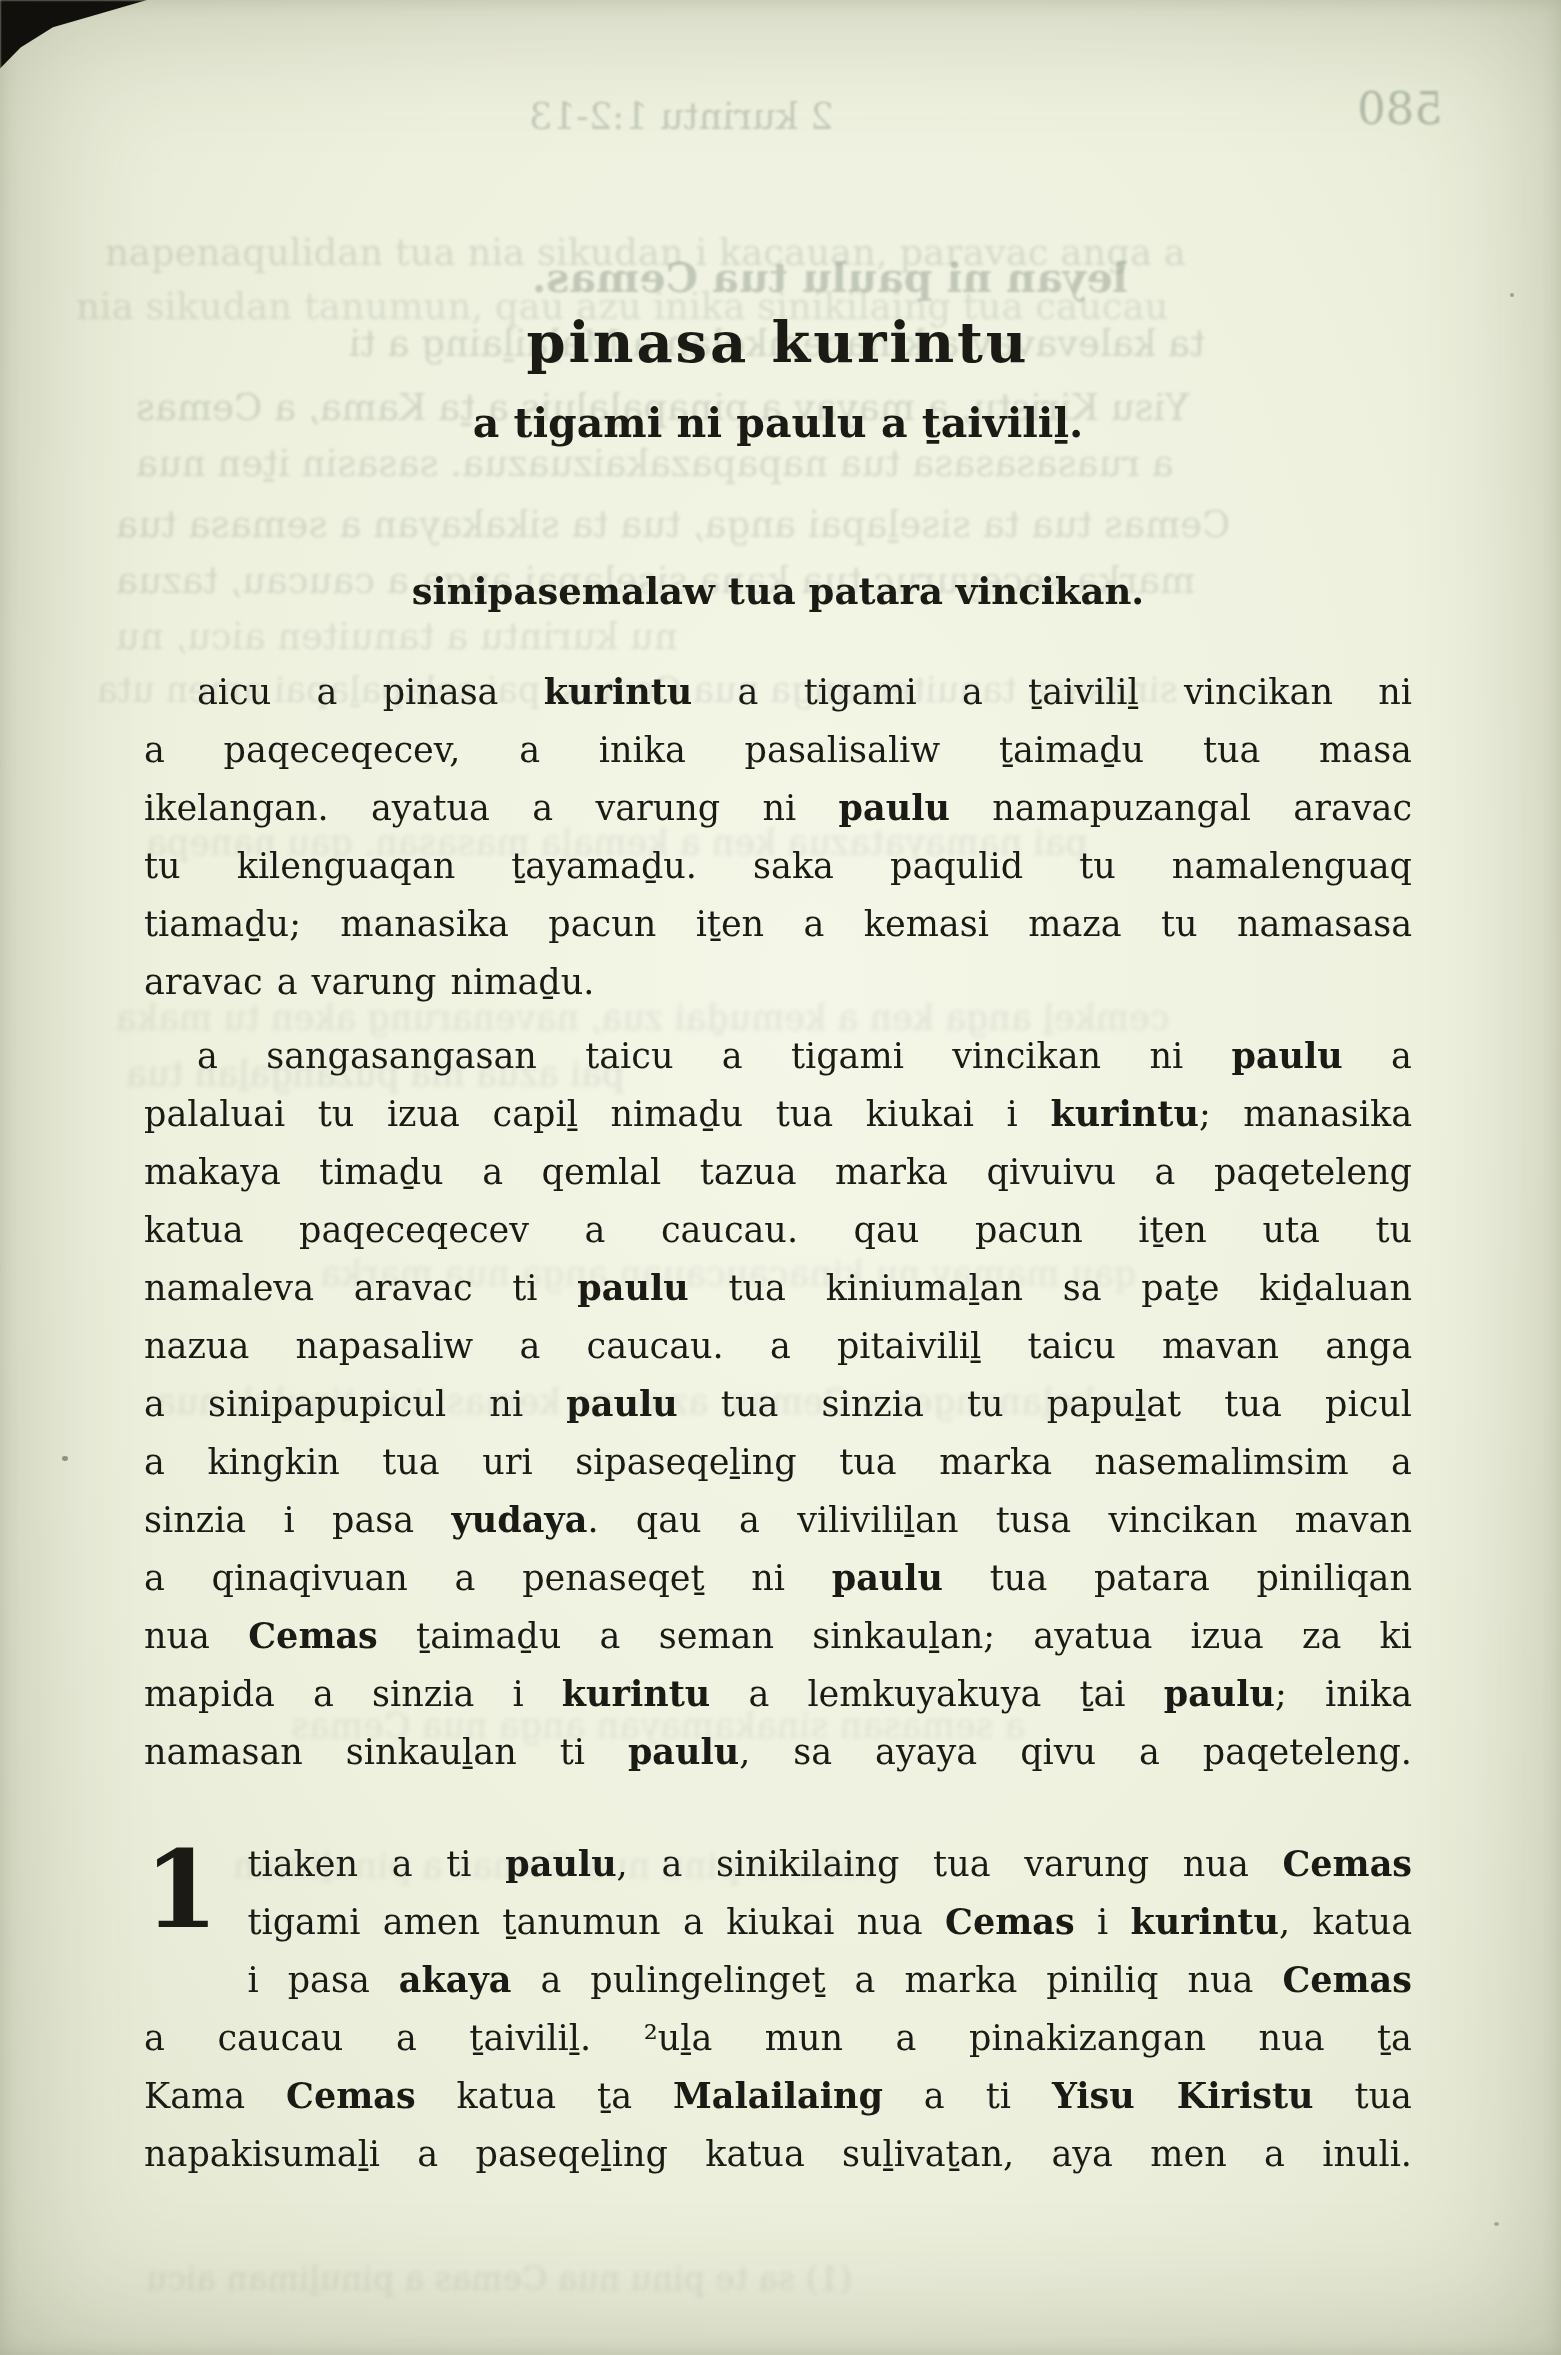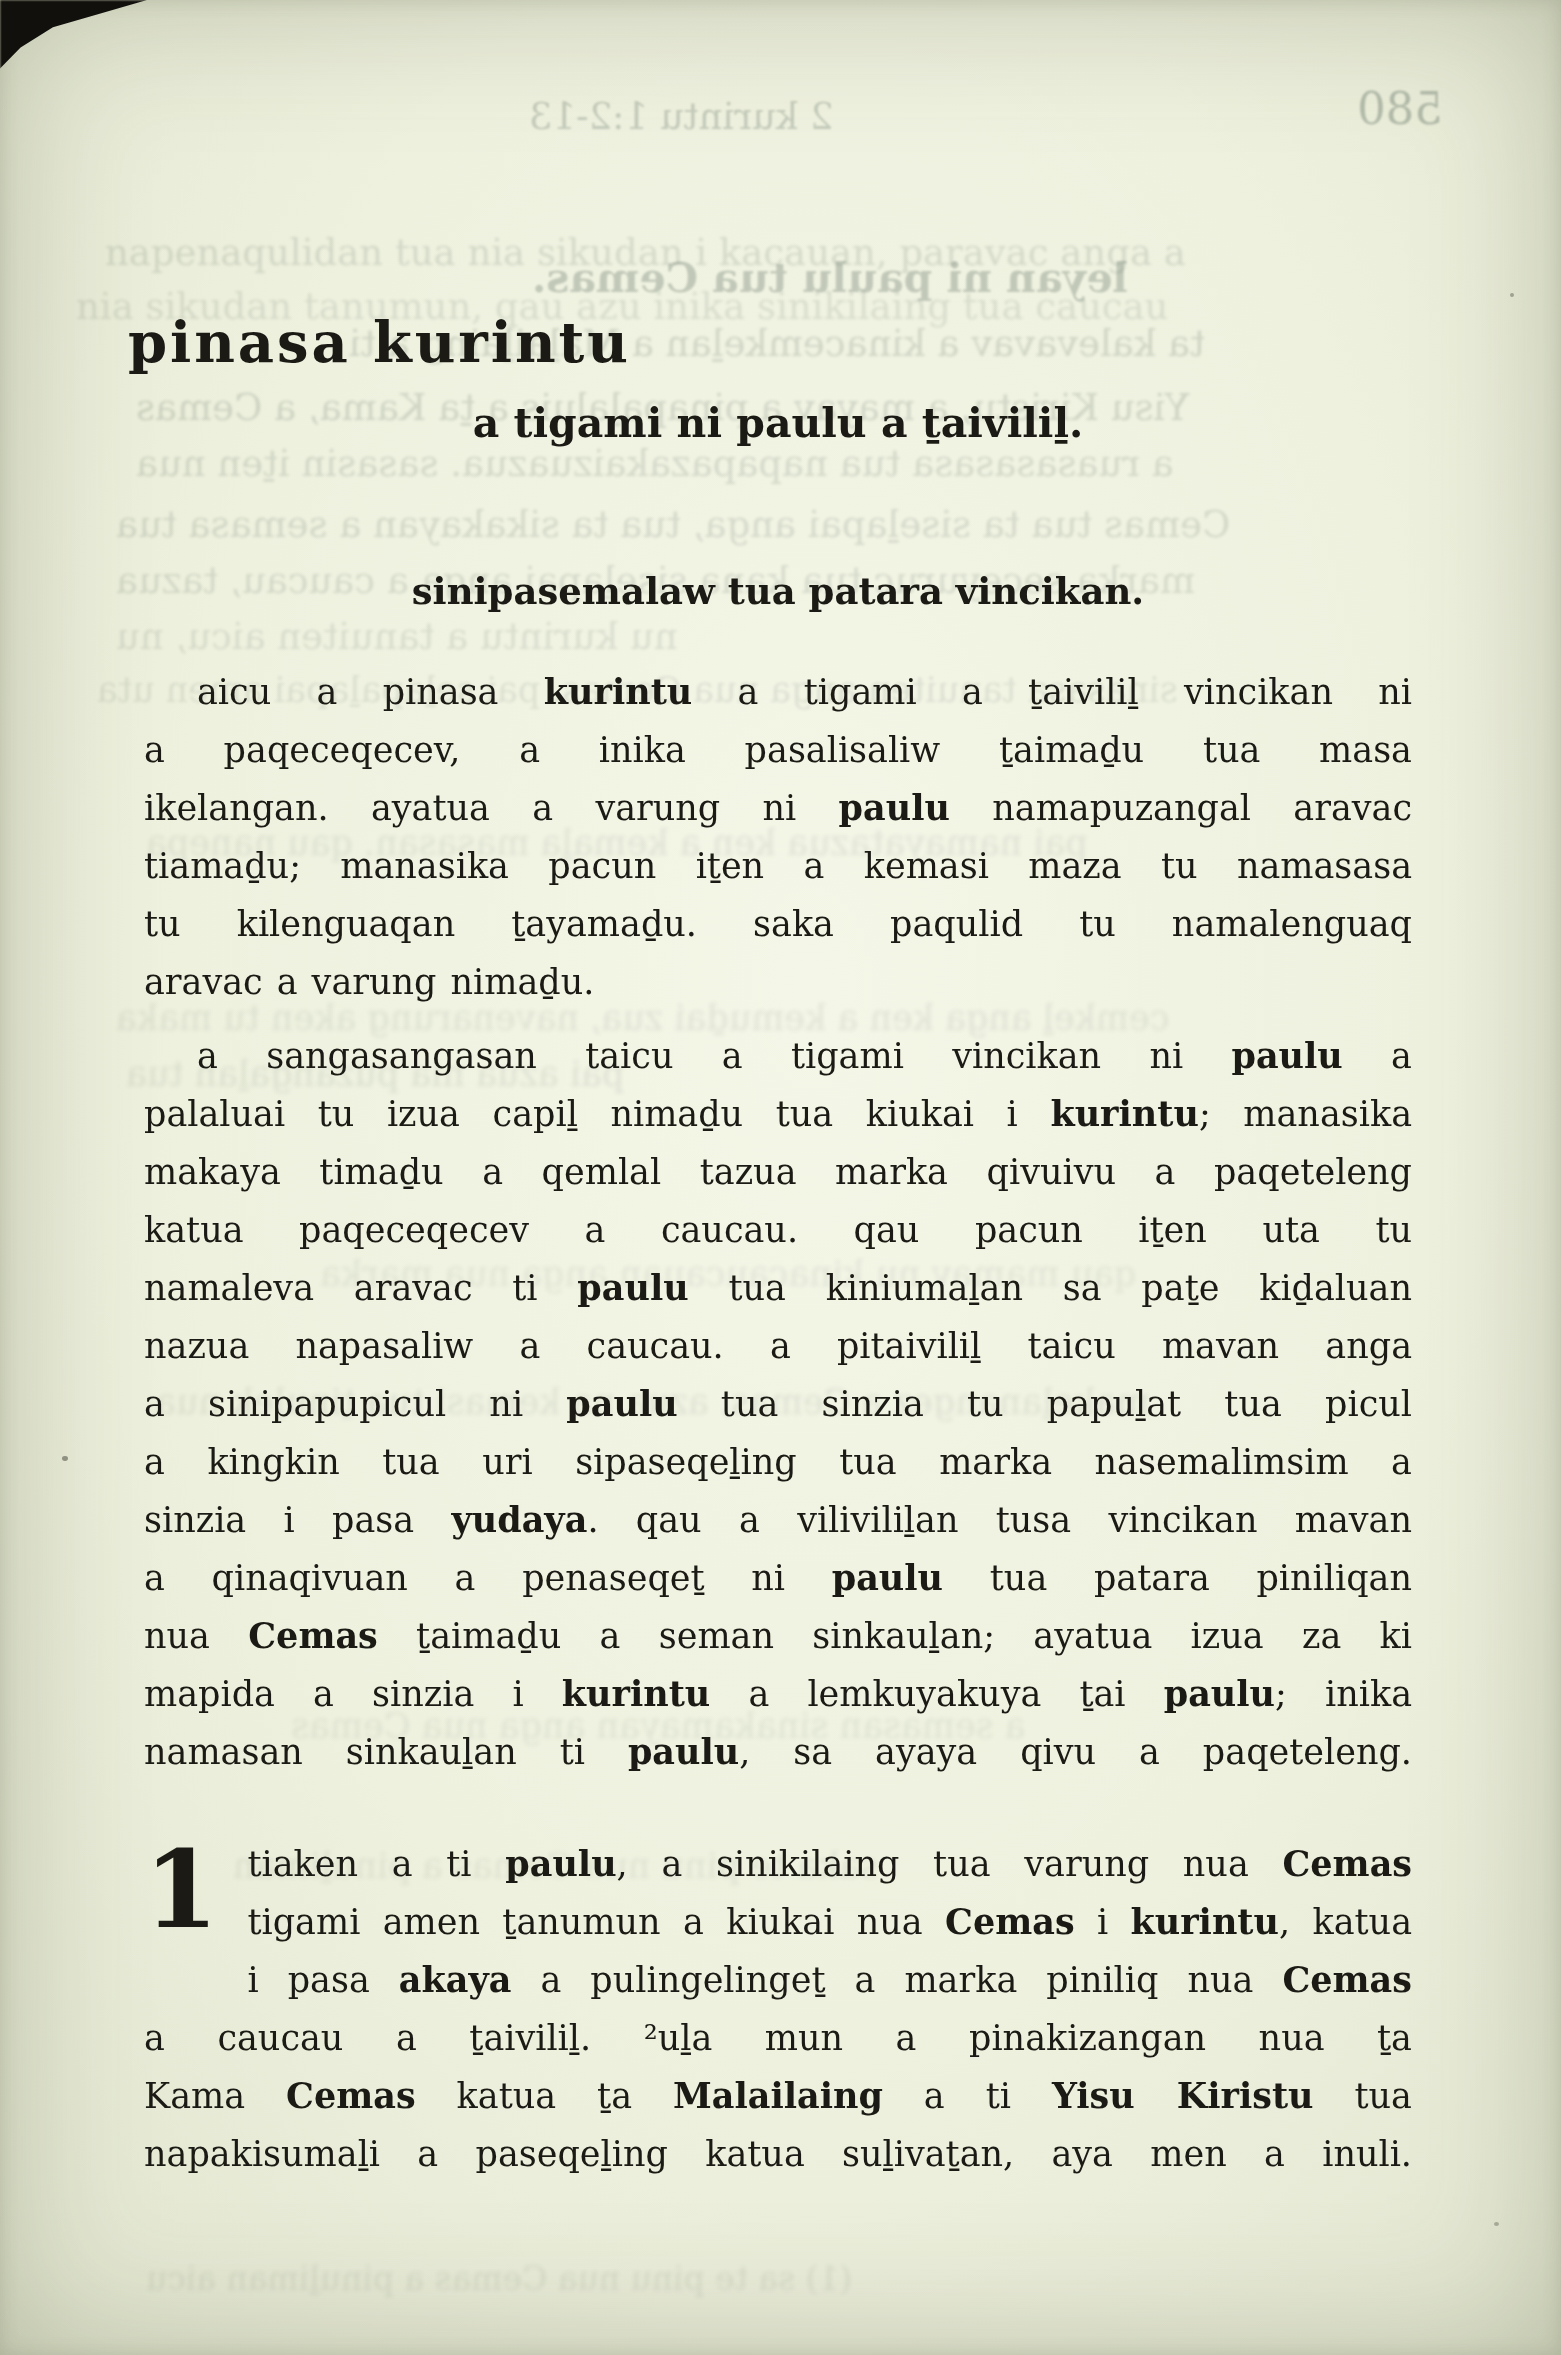--- a/index.html
+++ b/index.html
@@ -26,21 +26,21 @@
   .ghost.gb{font-weight:bold;}
   
   .corner-tl{
     position:absolute;left:0;top:0;width:147px;height:72px;z-index:3;
     background:#12100c;filter:blur(1px);
     clip-path:polygon(0 0,100% 0,66% 20%,36% 38%,14% 66%,0 95%);
   }
   .speck{position:absolute;background:#2c2c22;border-radius:50%;z-index:3;}
   
   .content{position:absolute;left:128px;top:309px;width:1300px;z-index:2;}
-  h1.title{margin:0;font-size:56px;letter-spacing:2.9px;font-weight:bold;}
+  h1.title{margin:0;font-size:56px;letter-spacing:2.9px;text-align:center;font-weight:bold;}
   h2.subtitle{margin:24px 0 0;font-size:41px;text-align:center;font-weight:bold;}
   h3.section{margin:122px 0 0;font-size:37px;text-align:center;font-weight:bold;}
   .body-text{margin-top:50px;font-size:35px;line-height:58px;word-spacing:2.9px;}
   .line{text-align:justify;text-align-last:justify;}
   .line.end{text-align-last:left;}
   .line.first{text-indent:53px;}
   .para{margin:16px;}
   .para.chapter{margin-top:54px;}
   .dropcap{
     float:left;font-weight:bold;
@@ -84,22 +84,22 @@
 
   <div class="content">
     <h1 class="title">pinasa kurintu</h1>
     <h2 class="subtitle">a tigami ni paulu a ṯaiviliḻ.</h2>
     <h3 class="section">sinipasemalaw tua patara vincikan.</h3>
     <div class="body-text">
         <div class="para">
           <div class="line first">aicu a pinasa <b>kurintu</b> a tigami a ṯaiviliḻ vincikan ni</div>
           <div class="line">a paqeceqecev, a inika pasalisaliw ṯaimaḏu tua masa</div>
           <div class="line">ikelangan. ayatua a varung ni <b>paulu</b> namapuzangal aravac</div>
+          <div class="line">tu kilenguaqan ṯayamaḏu. saka paqulid tu namalenguaq</div>
           <div class="line">tiamaḏu; manasika pacun iṯen a kemasi maza tu namasasa</div>
-          <div class="line">tu kilenguaqan ṯayamaḏu. saka paqulid tu namalenguaq</div>
           <div class="line end">aravac a varung nimaḏu.</div>
         </div>
         <div class="para">
           <div class="line first">a sangasangasan taicu a tigami vincikan ni <b>paulu</b> a</div>
           <div class="line">palaluai tu izua capiḻ nimaḏu tua kiukai i <b>kurintu</b>; manasika</div>
           <div class="line">makaya timaḏu a qemlal tazua marka qivuivu a paqeteleng</div>
           <div class="line">katua paqeceqecev a caucau. qau pacun iṯen uta tu</div>
           <div class="line">namaleva aravac ti <b>paulu</b> tua kiniumaḻan sa paṯe kiḏaluan</div>
           <div class="line">nazua napasaliw a caucau. a pitaiviliḻ taicu mavan anga</div>
           <div class="line">a sinipapupicul ni <b>paulu</b> tua sinzia tu papuḻat tua picul</div>

